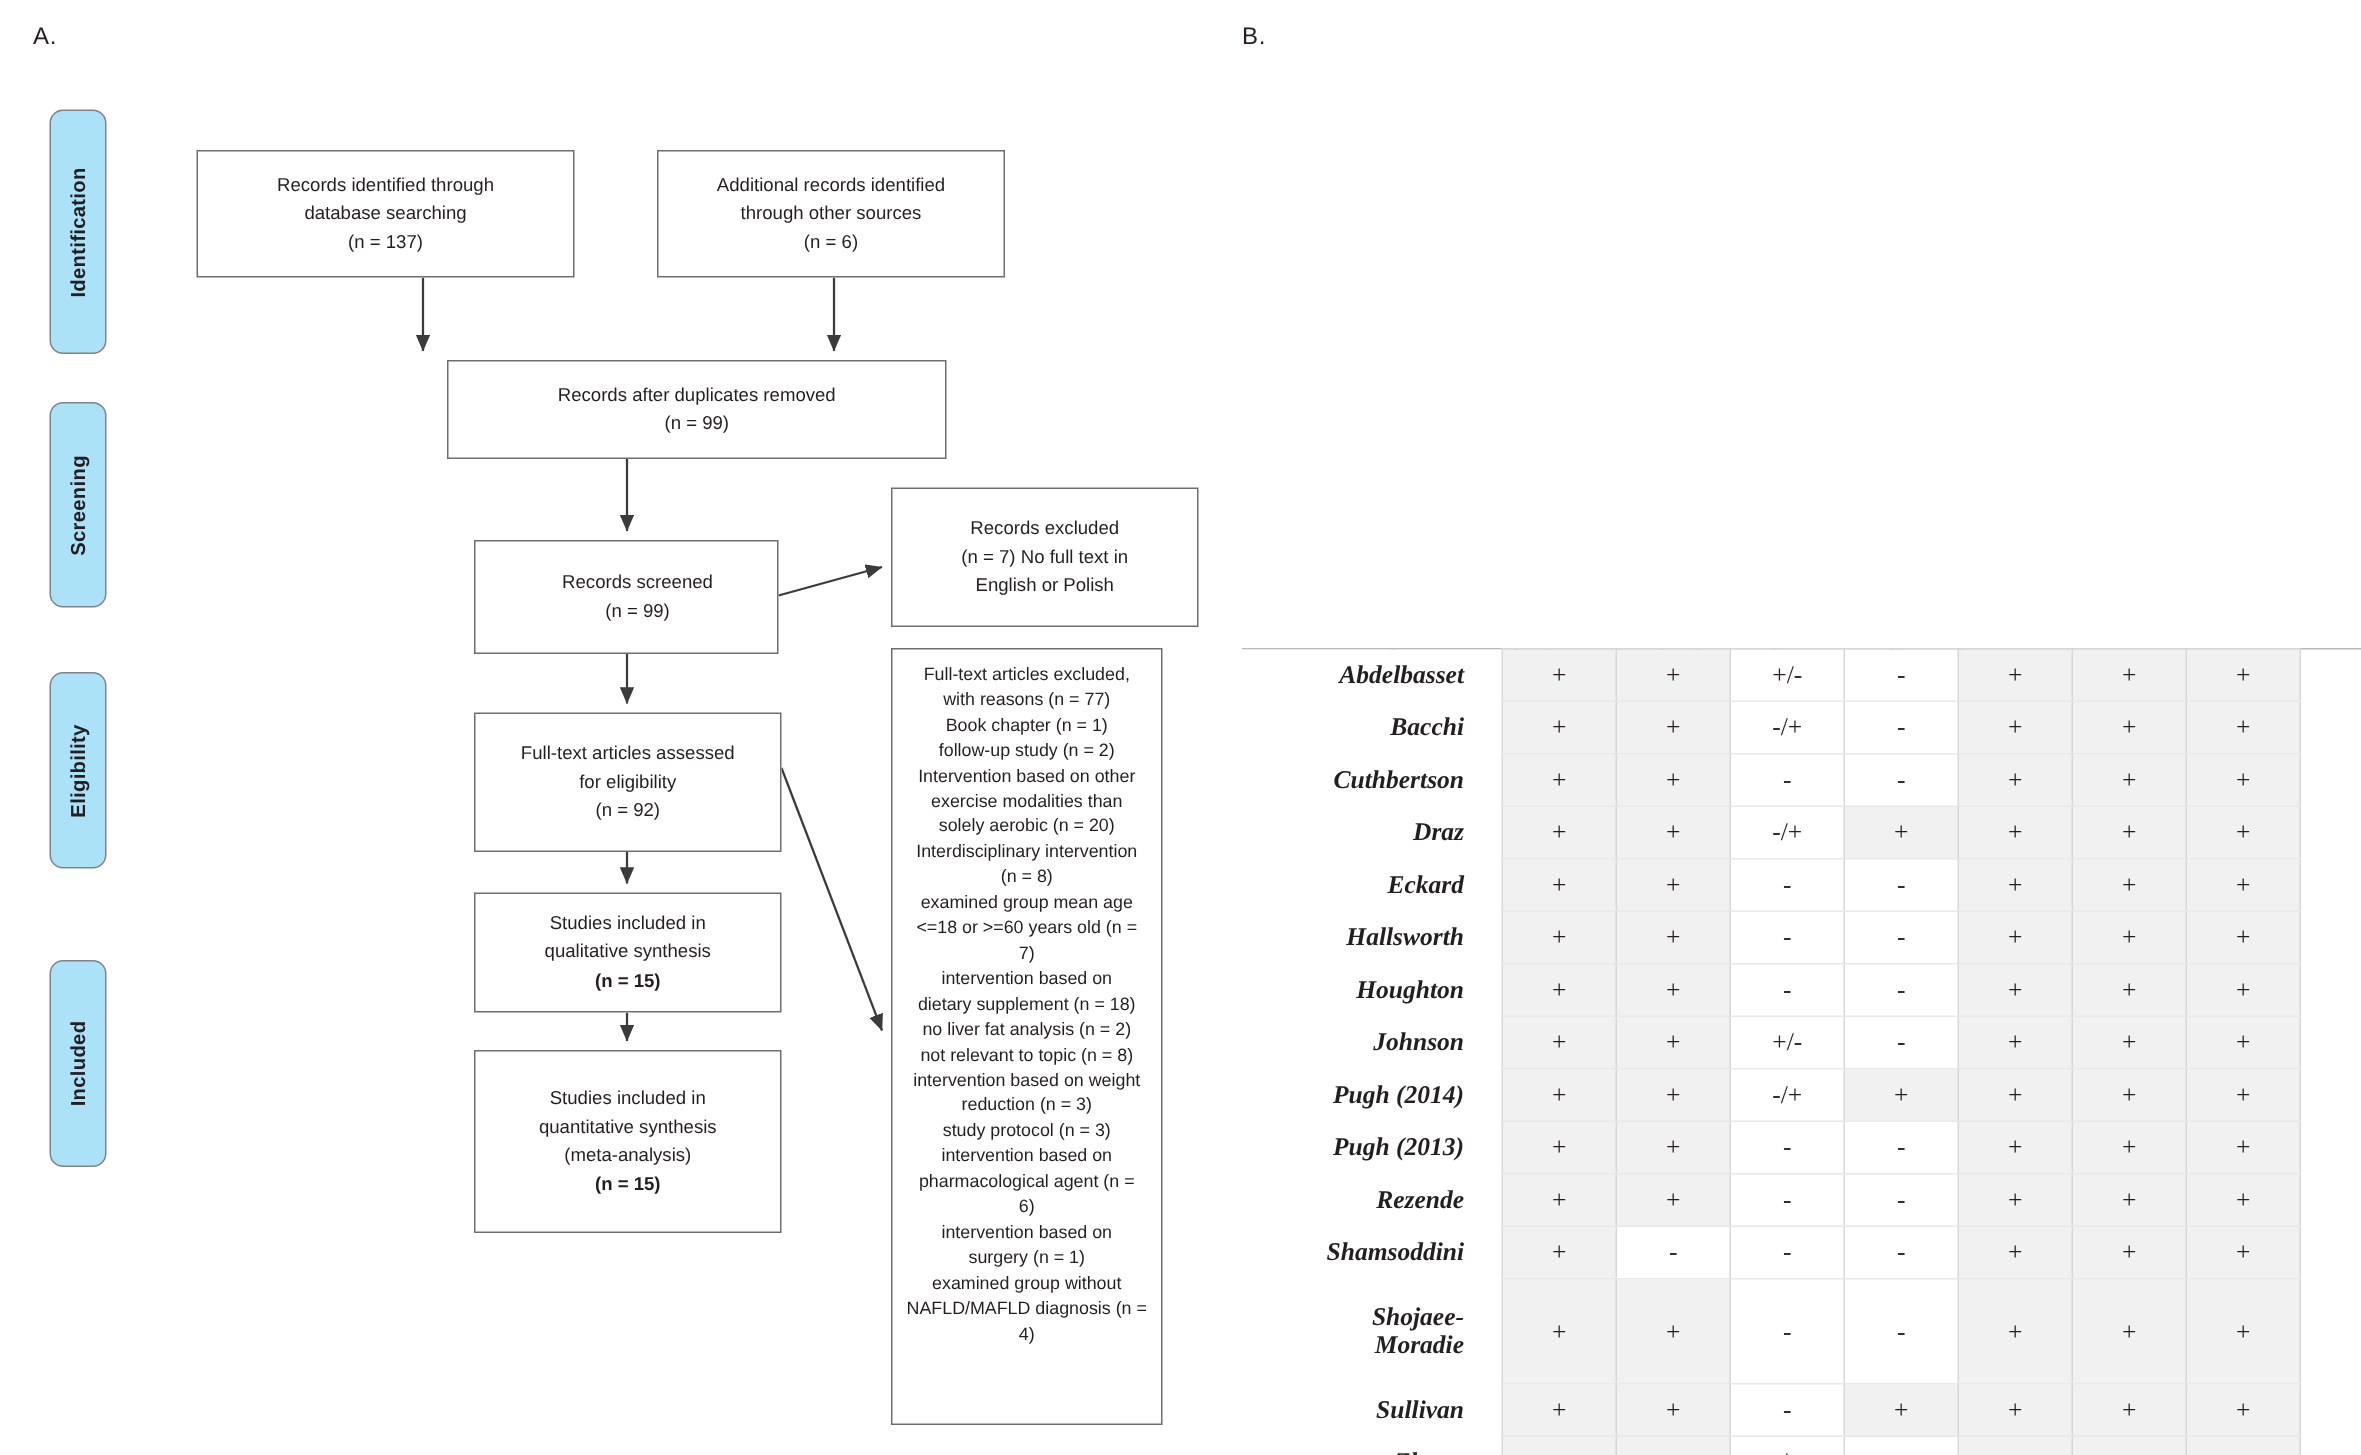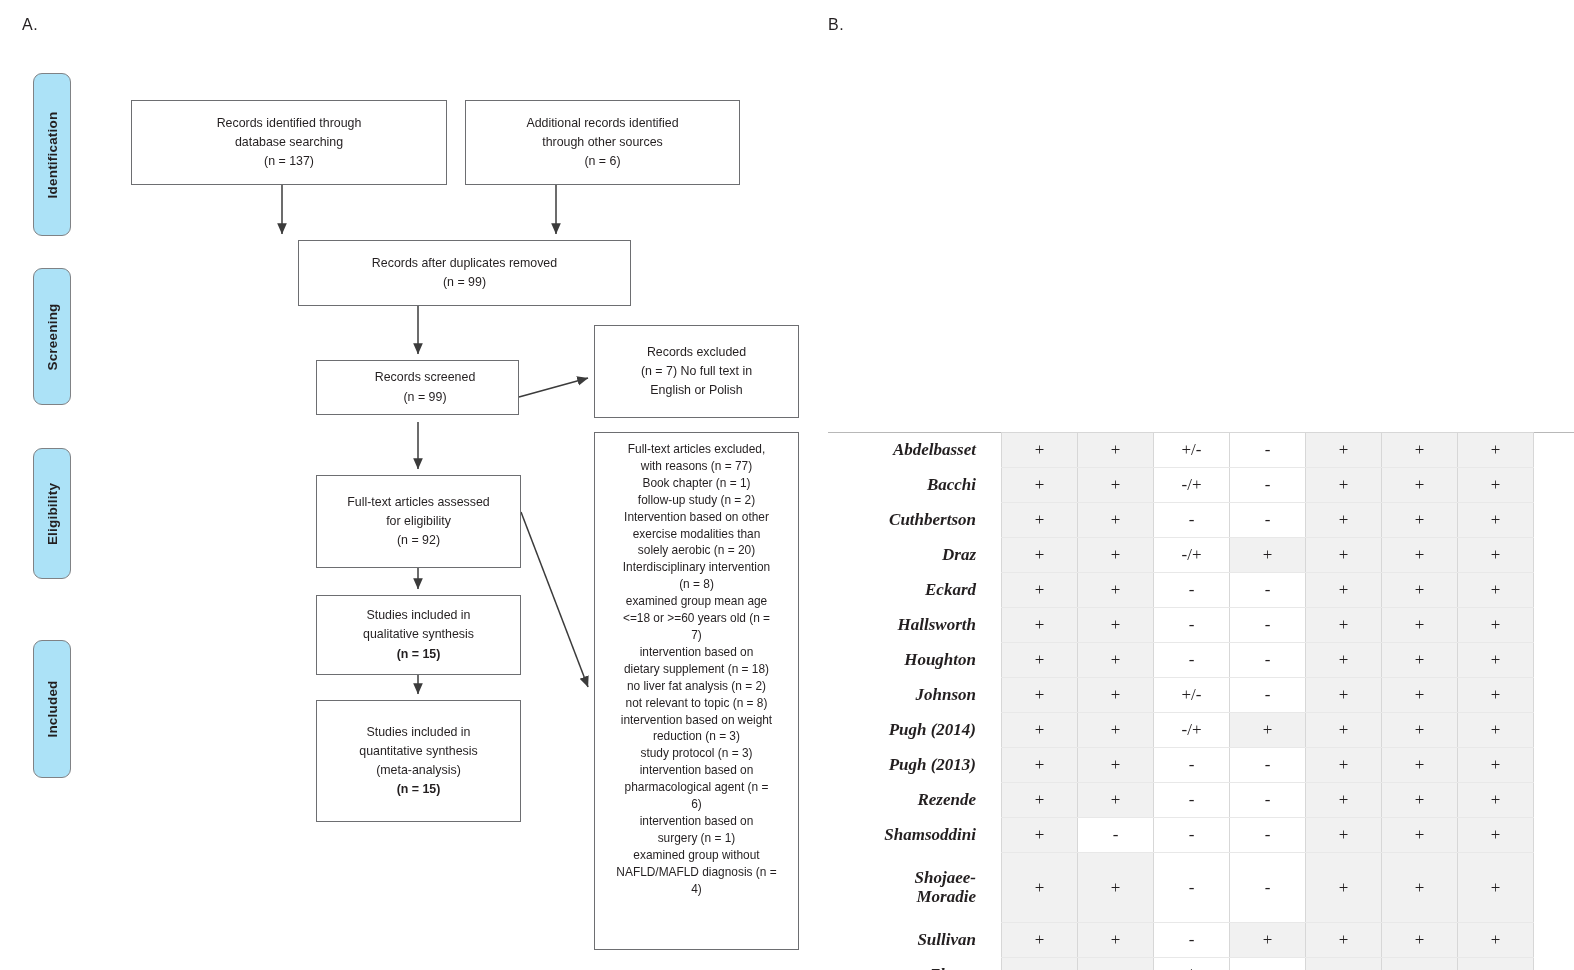--- a/index.html
+++ b/index.html
@@ -71,30 +71,30 @@
     text-align: center;
     font-size: 12.4px;
     line-height: 1.55;
     color: #231f20;
     font-family: "Liberation Sans", sans-serif;
     padding: 2px 6px;
   }
   .flow-box .ln { display: block; }
   .flow-box .bold { font-weight: bold; }
 
-  #box-records-identified   { left: 131px; top: 100px; width: 316px; height: 85px; }
-  #box-additional-records   { left: 438px; top: 100px; width: 275px; height: 85px; margin-left: 27px; }
+  #box-records-identified   { left: 131px; top: 100px; width: 252px; height: 85px; }
+  #box-additional-records   { left: 438px; top: 100px; width: 232px; height: 85px; }
   #box-duplicates-removed   { left: 252px; top: 240px; width: 333px; height: 66px; margin-left: 46px; }
-  #box-records-screened     { left: 316px; top: 360px; width: 203px; height: 55px; padding-left: 21px; }
+  #box-records-screened     { left: 316px; top: 360px; width: 203px; height: 76px; padding-left: 21px; }
   #box-records-excluded     { left: 594px; top: 325px; width: 205px; height: 93px;  font-size: 12.4px;}
   #box-fulltext-assessed    { left: 316px; top: 475px; width: 205px; height: 93px; }
   #box-qualitative          { left: 316px; top: 595px; width: 205px; height: 80px; }
   #box-quantitative         { left: 316px; top: 700px; width: 205px; height: 122px; }
   #box-fulltext-excluded {
-    left: 594px; top: 432px; width: 205px; height: 518px;
+    left: 594px; top: 432px; width: 181px; height: 518px;
     align-items: flex-start;
     padding-top: 8px;
     font-size: 11.9px;
     line-height: 1.42;
   }
   #box-fulltext-excluded .inner { width: 100%; }
 
   
   .arrow-svg {
     position: absolute;

